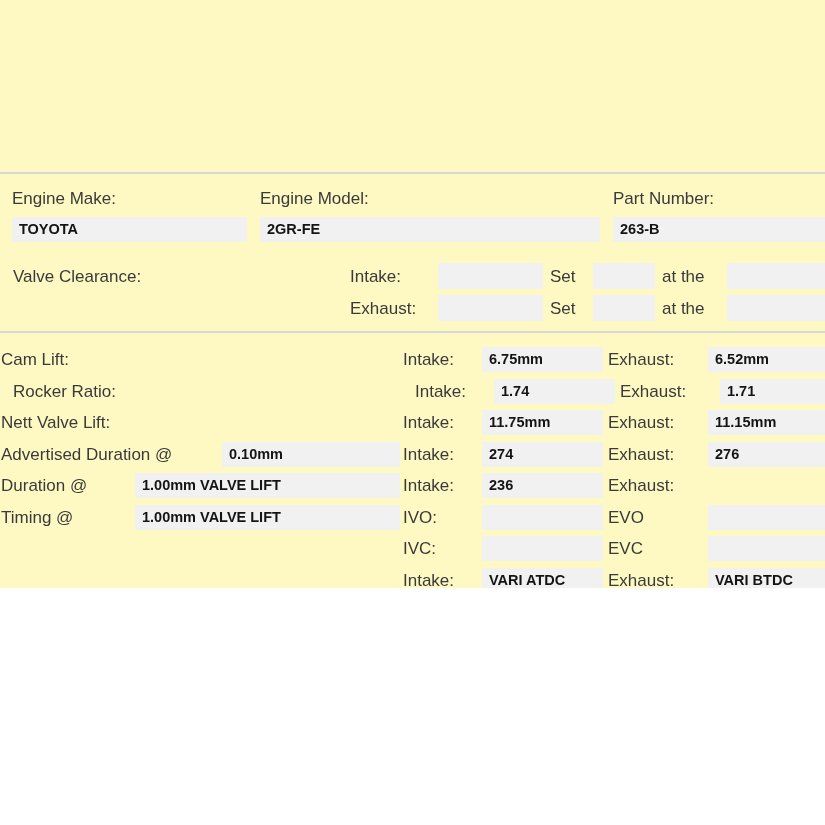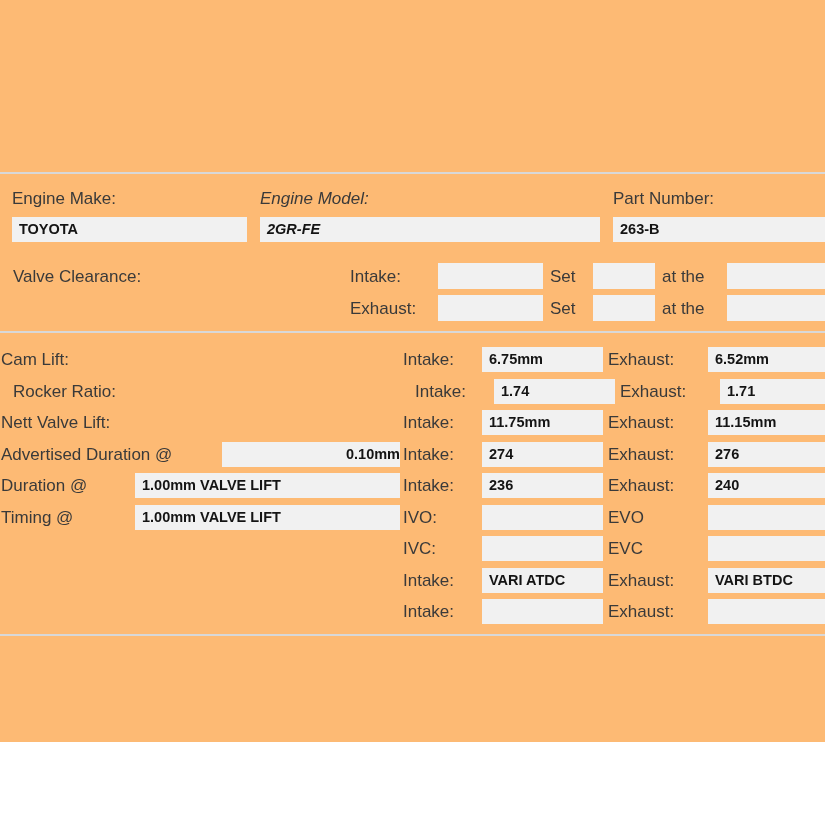--- a/index.html
+++ b/index.html
@@ -1,20 +1,20 @@
 <!DOCTYPE html>
 <html><head>
 <meta charset="utf-8">
 <style>
   html, body { margin: 0; padding: 0; background: #ffffff; }
   .sheet {
     position: relative;
     width: 825px;
-    height: 742px;
-    background: #fdba74;
+    height: 588px;
+    background: #fef9c3;
     font-family: "Liberation Sans", sans-serif;
     overflow: hidden;
   }
   .divider {
     position: absolute;
     left: 0;
     width: 825px;
     height: 2px;
     background: #d8d8d8;
   }
@@ -35,39 +35,39 @@
     line-height: 25px;
     padding-left: 7px;
     box-sizing: border-box;
     white-space: nowrap;
     overflow: hidden;
   }
   
   .hdr-lbl { top: 186px; }
   .hdr-field { top: 217px; }
   .col-a { left: 12px; }  .col-a.hdr-field { width: 235px; }
-  .col-b { left: 260px; font-style: italic; } .col-b.hdr-field { width: 340px; }
+  .col-b { left: 260px; } .col-b.hdr-field { width: 340px; }
   .col-c { left: 613px; } .col-c.hdr-field { width: 212px; }
   
   .vc-section-lbl { left: 13px; top: 264px; }
   .vc-lbl-1 { top: 264px; } .vc-lbl-2 { top: 296px; }
   .vc-f-1 { top: 263px; height: 26px; } .vc-f-2 { top: 295px; height: 26px; }
   .vc-io { left: 350px; }
   .vc-clearance { left: 438px; width: 105px; }
   .vc-set-lbl { left: 550px; }
   .vc-set { left: 593px; width: 62px; }
   .vc-at-lbl { left: 662px; text-align: center; }
   .vc-pos { left: 727px; width: 98px; }
   
   .r1 { top: 347px; } .r2 { top: 379px; margin-left: 12px; } .r3 { top: 410px; }
   .r4 { top: 442px; } .r5 { top: 473px; } .r6 { top: 505px; }
   .r7 { top: 536px; } .r8 { top: 568px; } .r9 { top: 599px; }
   .left-lbl { left: 1px; }
   .left-field-long { left: 135px; width: 265px; }
-  .left-field-short { left: 222px; width: 178px; text-align: right; }
+  .left-field-short { left: 222px; width: 178px; }
   .mid-lbl { left: 403px; }
   .mid-field { left: 482px; width: 121px; }
   .right-lbl { left: 608px; }
   .right-field { left: 708px; width: 117px; }
 </style>
 </head>
 <body>
 
 <div class="sheet">
 
@@ -123,21 +123,20 @@
   <div class="lbl r4 mid-lbl">Intake:</div>
   <div class="field r4 mid-field">274</div>
   <div class="lbl r4 right-lbl">Exhaust:</div>
   <div class="field r4 right-field">276</div>
 
   <div class="lbl r5 left-lbl">Duration @</div>
   <div class="field r5 left-field-long">1.00mm VALVE LIFT</div>
   <div class="lbl r5 mid-lbl">Intake:</div>
   <div class="field r5 mid-field">236</div>
   <div class="lbl r5 right-lbl">Exhaust:</div>
-  <div class="field r5 right-field">240</div>
 
   <div class="lbl r6 left-lbl">Timing @</div>
   <div class="field r6 left-field-long">1.00mm VALVE LIFT</div>
   <div class="lbl r6 mid-lbl">IVO:</div>
   <div class="field r6 mid-field"></div>
   <div class="lbl r6 right-lbl">EVO</div>
   <div class="field r6 right-field"></div>
 
   <div class="lbl r7 mid-lbl">IVC:</div>
   <div class="field r7 mid-field"></div>

